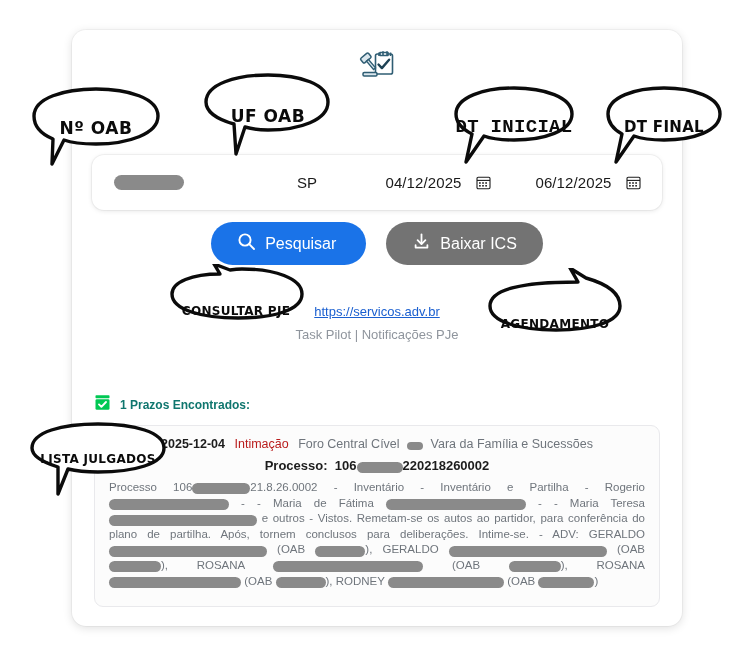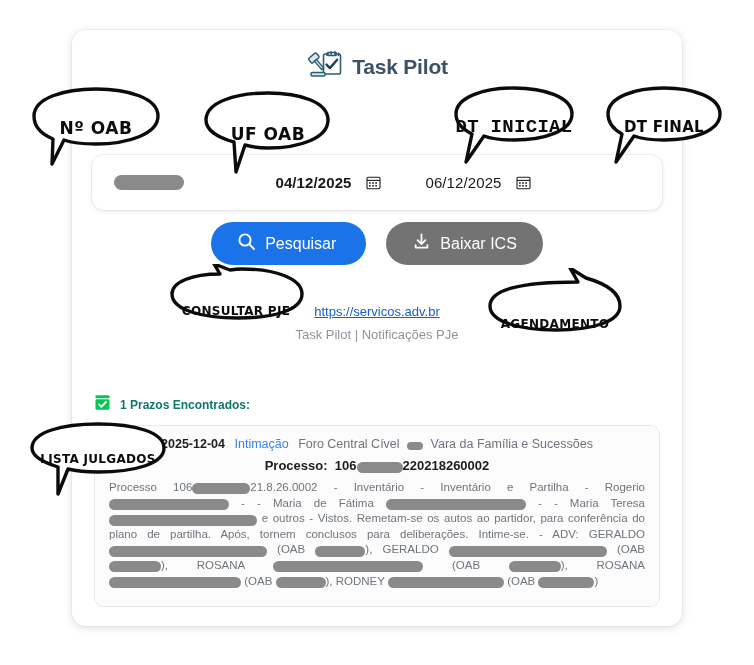--- a/index.html
+++ b/index.html
@@ -29,21 +29,21 @@
   
   #filter-panel{
     position:absolute;left:20px;top:125px;width:570px;height:55px;
     background:#ffffff;border-radius:12px;
     box-shadow:0 1px 5px rgba(0,0,0,.10),0 0 0 1px rgba(0,0,0,.04);
     display:flex;align-items:center;
   }
   .field{display:flex;align-items:center;height:100%;}
   #field-oab{width:160px;justify-content:flex-start;padding-left:22px;box-sizing:border-box;}
   #field-uf{width:110px;justify-content:center;}
-  #field-dt-ini{width:152px;justify-content:center;gap:14px;font-weight:bold;}
+  #field-dt-ini{width:152px;justify-content:center;gap:14px;}
   #field-dt-fim{width:148px;justify-content:center;gap:14px;}
 
   .redact{
     display:inline-block;background:#8a8a8a;border-radius:9px;
     height:15px;vertical-align:middle;
   }
   .redact.inline{height:11px;border-radius:6px;position:relative;top:1px;}
   #oab-value{width:70px;}
 
   .fld-text{font-size:15px;color:#1a1a1a;letter-spacing:.1px;}
@@ -82,21 +82,21 @@
 
   #result-card{
     position:absolute;left:22px;top:395px;width:566px;height:182px;
     background:#fcfcfc;border:1px solid #e9e9ec;border-radius:9px;
     box-sizing:border-box;padding:10px 14px 0 14px;
   }
   #result-meta{
     text-align:center;font-size:12.5px;line-height:17px;white-space:nowrap;
   }
   #res-date{font-weight:bold;color:#1c1c1c;}
-  #res-type{color:#3b82f6;margin-left:6px;}
+  #res-type{color:#b91c1c;margin-left:6px;}
   #res-foro{color:#6f757c;margin-left:6px;}
   #res-sep{width:16px;height:8px;border-radius:5px;margin:0 4px;}
   #res-vara{color:#6f757c;}
   #result-proc{
     text-align:center;font-size:13px;font-weight:bold;color:#1c1c1c;margin-top:5px;
   }
   #result-body{
     margin-top:7px;font-size:11.5px;line-height:15.6px;color:#6f757c;
     text-align:justify;
   }
@@ -112,21 +112,21 @@
   }
   .bubble.b-nooab  .lbl{font-size:17px;padding-bottom:30px;letter-spacing:.5px;}
   .bubble.b-ufoab  .lbl{font-size:17px;padding-bottom:30px;letter-spacing:.5px;}
   .bubble.b-dtini  .lbl{font-size:19px;padding-bottom:28px;letter-spacing:.3px;font-family:Liberation Mono, monospace;}
   .bubble.b-dtfim  .lbl{font-size:15px;padding-bottom:28px;letter-spacing:.3px;}
   .bubble.b-consul .lbl{font-size:12px;padding-top:18px;letter-spacing:.3px;}
   .bubble.b-agend  .lbl{font-size:12px;padding-top:22px;letter-spacing:.3px;}
   .bubble.b-lista  .lbl{font-size:12px;padding-bottom:26px;letter-spacing:.3px;}
 
   #bubble-nooab {left:22px; top:84px;}
-  #bubble-ufoab {left:196px;top:88px;}
+  #bubble-ufoab {left:196px;top:70px;}
   #bubble-dtini {left:448px;top:84px;}
   #bubble-dtfim {left:600px;top:84px;}
   #bubble-consul{left:164px;top:264px;}
   #bubble-agend {left:482px;top:268px;}
   #bubble-lista {left:24px; top:420px;}
 </style>
 </head>
 <body>
 
 <div id="app-card">
@@ -143,29 +143,31 @@
           <line x1="32.5" y1="4.5" x2="32.5" y2="8"></line>
         </g>
         <path d="M20.5 16.5l3.4 3.6 7.2-8.4" fill="none" stroke="#1e4254" stroke-width="2.4" stroke-linecap="round" stroke-linejoin="round"></path>
         <g transform="rotate(-40 14 15)">
           <rect x="7.5" y="4.2" width="10" height="6" rx="1.4" fill="#dbe7ee" stroke="#2f5d73" stroke-width="1.5"></rect>
           <rect x="11" y="10" width="2.6" height="11" fill="#dbe7ee" stroke="#2f5d73" stroke-width="1.4"></rect>
         </g>
         <rect x="5" y="24.5" width="14" height="3.4" rx="1.2" fill="#dbe7ee" stroke="#2f5d73" stroke-width="1.5"></rect>
       </svg>
     </span>
-    <span id="brand-name">Task Pilot</span>
   </div>
 
   <div id="filter-panel">
 
     <div class="field" id="field-oab">
       <span class="redact" id="oab-value"></span>
     </div>
 
+    <div class="field" id="field-uf">
+      <span class="fld-text">SP</span>
+    </div>
 
     <div class="field" id="field-dt-ini">
       <span class="fld-text">04/12/2025</span>
       <span class="cal-icon">
         <svg width="15" height="15" viewBox="0 0 15 15">
           <rect x="1" y="2.2" width="13" height="11.6" rx="1.2" fill="none" stroke="#1c1c1c" stroke-width="1.1"></rect>
           <line x1="1" y1="5.4" x2="14" y2="5.4" stroke="#1c1c1c" stroke-width="1.1"></line>
           <rect x="3.1" y="7.2" width="1.6" height="1.6" fill="#1c1c1c"></rect>
           <rect x="6.2" y="7.2" width="1.6" height="1.6" fill="#1c1c1c"></rect>
           <rect x="9.3" y="7.2" width="1.6" height="1.6" fill="#1c1c1c"></rect>

